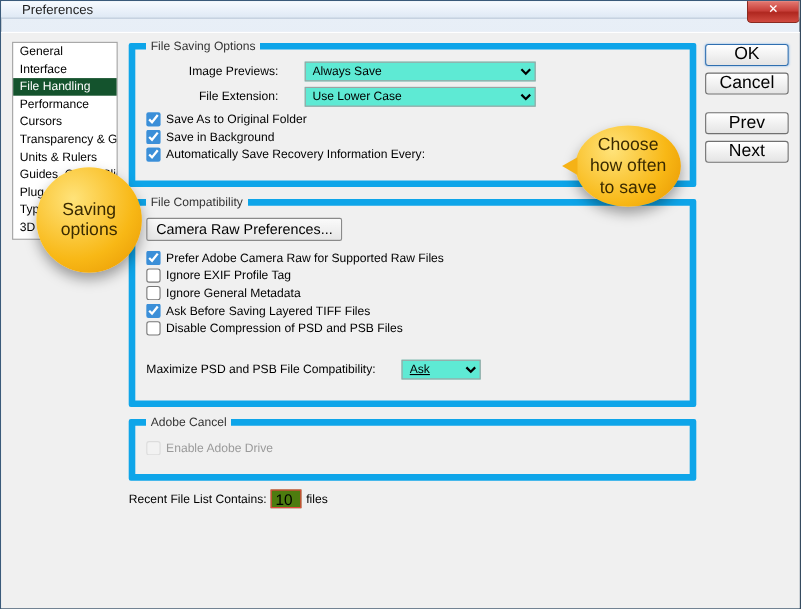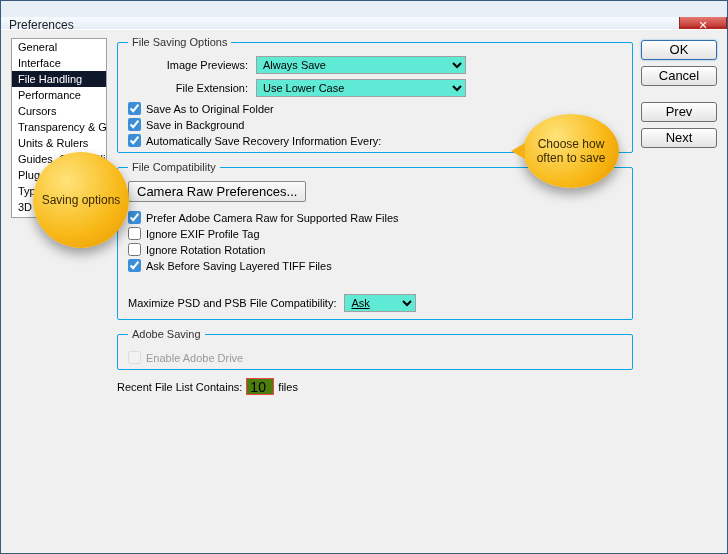--- a/index.html
+++ b/index.html
@@ -17,23 +17,22 @@
     background: linear-gradient(#e8eff7, #dde6f1);
     border: 1px solid #3a5a7a;
     position: relative;
   }
   .titlebar {
     height: 16px;
     background: linear-gradient(#f7fbff, #dfe9f5);
     border-bottom: 1px solid #b8c7d8;
     display: flex;
     align-items: center;
-    padding: 0 8px;
+    padding: 0 19px;
     position: relative;
-    margin-top: 16px;
   }
   .titlebar .title {
     font-size: 12px;
     color: #222;
   }
   .close-btn {
     position: absolute;
     right: 0;
     top: 0;
     width: 48px;
@@ -68,21 +67,21 @@
   }
   .sidebar-item {
     padding: 2px 6px;
     font-size: 11px;
     color: #000;
     cursor: pointer;
     white-space: nowrap;
     overflow: hidden;
   }
   .sidebar-item.selected {
-    background: #0f172a;
+    background: #14532d;
     color: #fff;
   }
   .main {
     position: absolute;
     left: 116px;
     right: 94px;
     top: 6px;
     bottom: 8px;
   }
   .rightbtns {
@@ -92,45 +91,45 @@
     width: 76px;
     display: flex;
     flex-direction: column;
     gap: 6px;
   }
   .btn {
     height: 20px;
     border: 1px solid #707070;
     border-radius: 3px;
     background: linear-gradient(#fff, #e4e4e4);
-    font-size: 13px;
+    font-size: 16px;
     text-align: center;
     line-height: 18px;
     cursor: pointer;
   }
   .btn.primary {
     border-color: #2f6fb0;
     box-shadow: 0 0 2px #6aa9e8;
   }
   fieldset {
-    border: 1px solid #0ea5e9;
+    border: 6px solid #0ea5e9;
     border-radius: 2px;
     margin-bottom: 8px;
-    padding: 8px 10px 2px 10px;
+    padding: 8px 10px 14px 10px;
     font-size: 11px;
   }
   legend {
     padding: 0 4px;
     color: #333;
   }
   .row {
     display: flex;
     align-items: center;
     margin-bottom: 5px;
-    gap: 8px;
+    gap: 24px;
   }
   .lbl-right {
     width: 120px;
     text-align: right;
   }
   select {
     font-size: 11px;
     border: 1px solid #a0a0a0;
     background: #5eead4;
     height: 18px;
@@ -171,21 +170,21 @@
   .callout {
     position: absolute;
     border-radius: 50%;
     background: radial-gradient(circle at 35% 30%, #ffe37a, #f8b816 60%, #e79500);
     box-shadow: 0 6px 12px rgba(0,0,0,0.35);
     color: #3a2a00;
     display: flex;
     align-items: center;
     justify-content: center;
     text-align: center;
-    font-size: 12px;
+    font-size: 16px;
     line-height: 1.2;
     padding: 8px;
   }
   .callout.left { width: 96px; height: 96px; left: 32px; top: 122px; }
   .callout.right { width: 96px; height: 74px; border-radius: 50%/50%; right: 108px; top: 84px; }
   .callout.right .tail {
     position: absolute;
     left: -12px; top: 50%;
     width: 0; height: 0;
     border-top: 8px solid transparent;
@@ -265,36 +264,40 @@
         <div class="chk-row">
           <input type="checkbox" checked="" style="">
           <span>Prefer Adobe Camera Raw for Supported Raw Files</span>
         </div>
         <div class="chk-row">
           <input type="checkbox" style="">
           <span>Ignore EXIF Profile Tag</span>
         </div>
         <div class="chk-row">
           <input type="checkbox" style="">
-          <span>Ignore Rotation Rotation</span>
+          <span>Ignore General Metadata</span>
         </div>
         <div class="chk-row">
           <input type="checkbox" checked="" style="">
           <span>Ask Before Saving Layered TIFF Files</span>
+        </div>
+        <div class="chk-row">
+          <input type="checkbox" style="">
+          <span>Disable Compression of PSD and PSB Files</span>
         </div>
         <div class="row" style="margin-top:22px">
           <span>Maximize PSD and PSB File Compatibility:</span>
           <select class="small">
             <option>Ask</option>
           </select>
         </div>
       </fieldset>
 
       <fieldset>
-        <legend>Adobe Saving</legend>
+        <legend>Adobe Cancel</legend>
         <div class="chk-row disabled">
           <input type="checkbox" disabled="" style="">
           <span>Enable Adobe Drive</span>
         </div>
       </fieldset>
 
       <div class="recent-row">
         <span>Recent File List Contains:</span>
         <input class="numbox" value="10" style="">
         <span>files</span>

